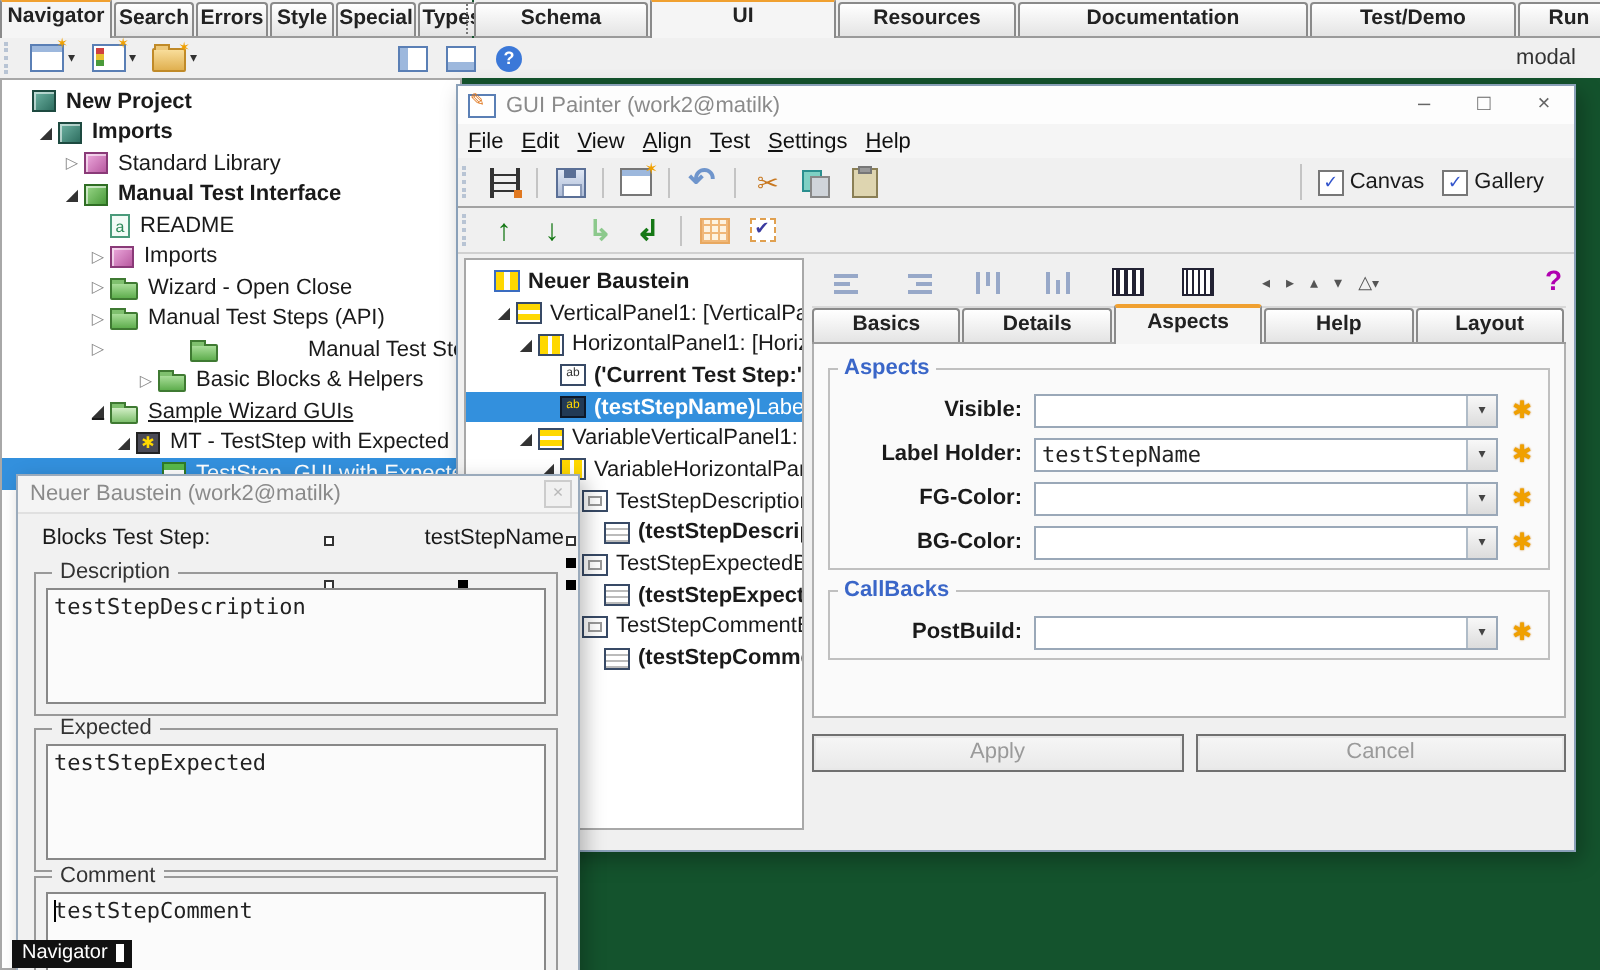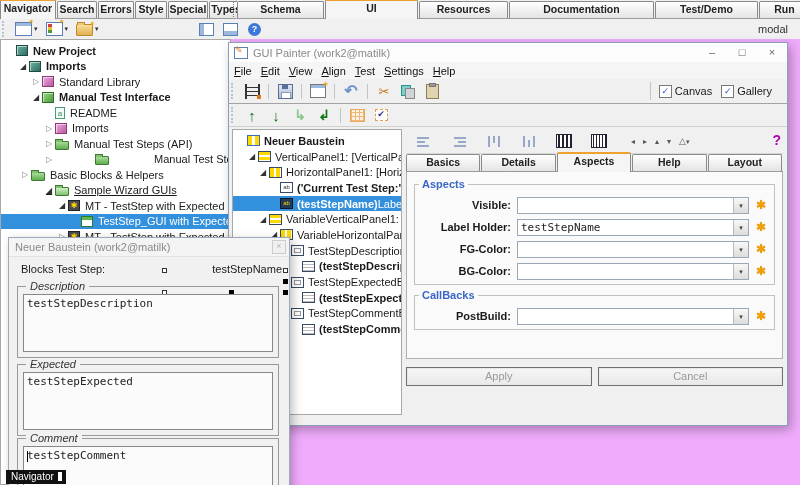--- a/index.html
+++ b/index.html
@@ -1,16 +1,16 @@
 <!DOCTYPE html>
 <html><head>
 <meta charset="utf-8">
 <style>
   html,body{margin:0;padding:0;background:#d8d8d8;}
-  .screen{position:relative;width:800px;height:485px;overflow:hidden;background:#f0abfc;
+  .screen{position:relative;width:800px;height:485px;overflow:hidden;background:#14532d;
           font-family:"Liberation Sans",sans-serif;font-size:11px;color:#1a1a1a;}
 
   
   .tabrow{position:absolute;top:0;height:19px;display:flex;align-items:flex-end;
           border-bottom:1px solid #9a9a9a;background:#f0f0f0;box-sizing:border-box;}
   #left-tabs{left:0;width:236px;}
   #main-tabs{left:237px;width:563px;}
   .tab{height:16px;line-height:15px;border:1px solid #8a8a8a;border-bottom:none;margin:0 1px 0 0;
        text-align:center;font-weight:bold;font-size:10.5px;flex:none;
        background:linear-gradient(#ffffff,#e4e4e4);border-radius:2px 2px 0 0;color:#222;
@@ -201,21 +201,21 @@
   #formwin-close{margin-left:auto;width:12px;height:12px;background:#f0f0f0;border:1px solid #ccc;
       color:#b8b8b8;font-size:9px;line-height:10px;text-align:center;}
   .cstep-row{position:absolute;left:0;top:18px;right:0;height:30px;}
   #cstep-label{position:absolute;left:12px;top:7px;}
   #stepname-label{position:absolute;right:7px;top:7px;}
   .hnd{position:absolute;width:5px;height:5px;box-sizing:border-box;}
   .hnd.open{background:#fff;border:1px solid #333;}
   .hnd.fill{background:#000;}
   .fgroup2{position:absolute;left:8px;width:262px;height:72px;border:1px solid #999;
       box-sizing:border-box;padding:0;}
-  .fgroup2 .glegend{position:absolute;top:-7px;left:8px;background:#f1f1f1;padding:0 4px;color:#333;font-style:italic;}
+  .fgroup2 .glegend{position:absolute;top:-7px;left:8px;background:#f1f1f1;padding:0 4px;color:#333;}
   .textbox{position:absolute;left:5px;right:5px;top:7px;bottom:5px;background:#fbfbfb;border:1px solid #888;
       font-family:"DejaVu Sans Mono",monospace;font-size:11px;padding:2px 3px;color:#222;overflow:hidden;}
   .tcaret{display:inline-block;width:1px;height:11px;background:#000;vertical-align:middle;margin-right:-1px;}
 
   
   #focus-badge{position:absolute;left:6px;top:470px;background:#111;color:#fff;font-size:10px;
       padding:1px 4px 2px 5px;z-index:9;display:flex;align-items:center;}
   #focus-badge .cursorblock{width:4px;height:9px;background:#fff;margin-left:4px;}
 </style>
 </head>
@@ -300,28 +300,33 @@
           <span class="tlabel">README</span>
         </div>
         <div class="trow" style="padding-left: 42px;">
           <span class="exp closed"></span>
           <span class="nic nic-cube-pink"></span>
           <span class="tlabel">Imports</span>
         </div>
         <div class="trow" style="padding-left: 42px;">
           <span class="exp closed"></span>
           <span class="nic nic-folder"></span>
+          <span class="tlabel">Wizard - Open Close</span>
+        </div>
+        <div class="trow" style="padding-left: 42px;">
+          <span class="exp closed"></span>
+          <span class="nic nic-folder"></span>
           <span class="tlabel">Manual Test Steps (API)</span>
         </div>
         <div class="trow" style="padding-left: 42px; gap: 40px;">
           <span class="exp closed"></span>
           <span class="nic nic-folder"></span>
           <span class="tlabel">Manual Test Step Templates</span>
         </div>
-        <div class="trow" style="padding-left: 18px;">
+        <div class="trow" style="padding-left: 66px;">
           <span class="exp closed"></span>
           <span class="nic nic-folder"></span>
           <span class="tlabel">Basic Blocks &amp; Helpers</span>
         </div>
         <div class="trow" style="padding-left: 42px; text-decoration: underline;">
           <span class="exp open"></span>
           <span class="nic nic-folder-open"></span>
           <span class="tlabel">Sample Wizard GUIs</span>
         </div>
         <div class="trow" style="padding-left: 55px;">

